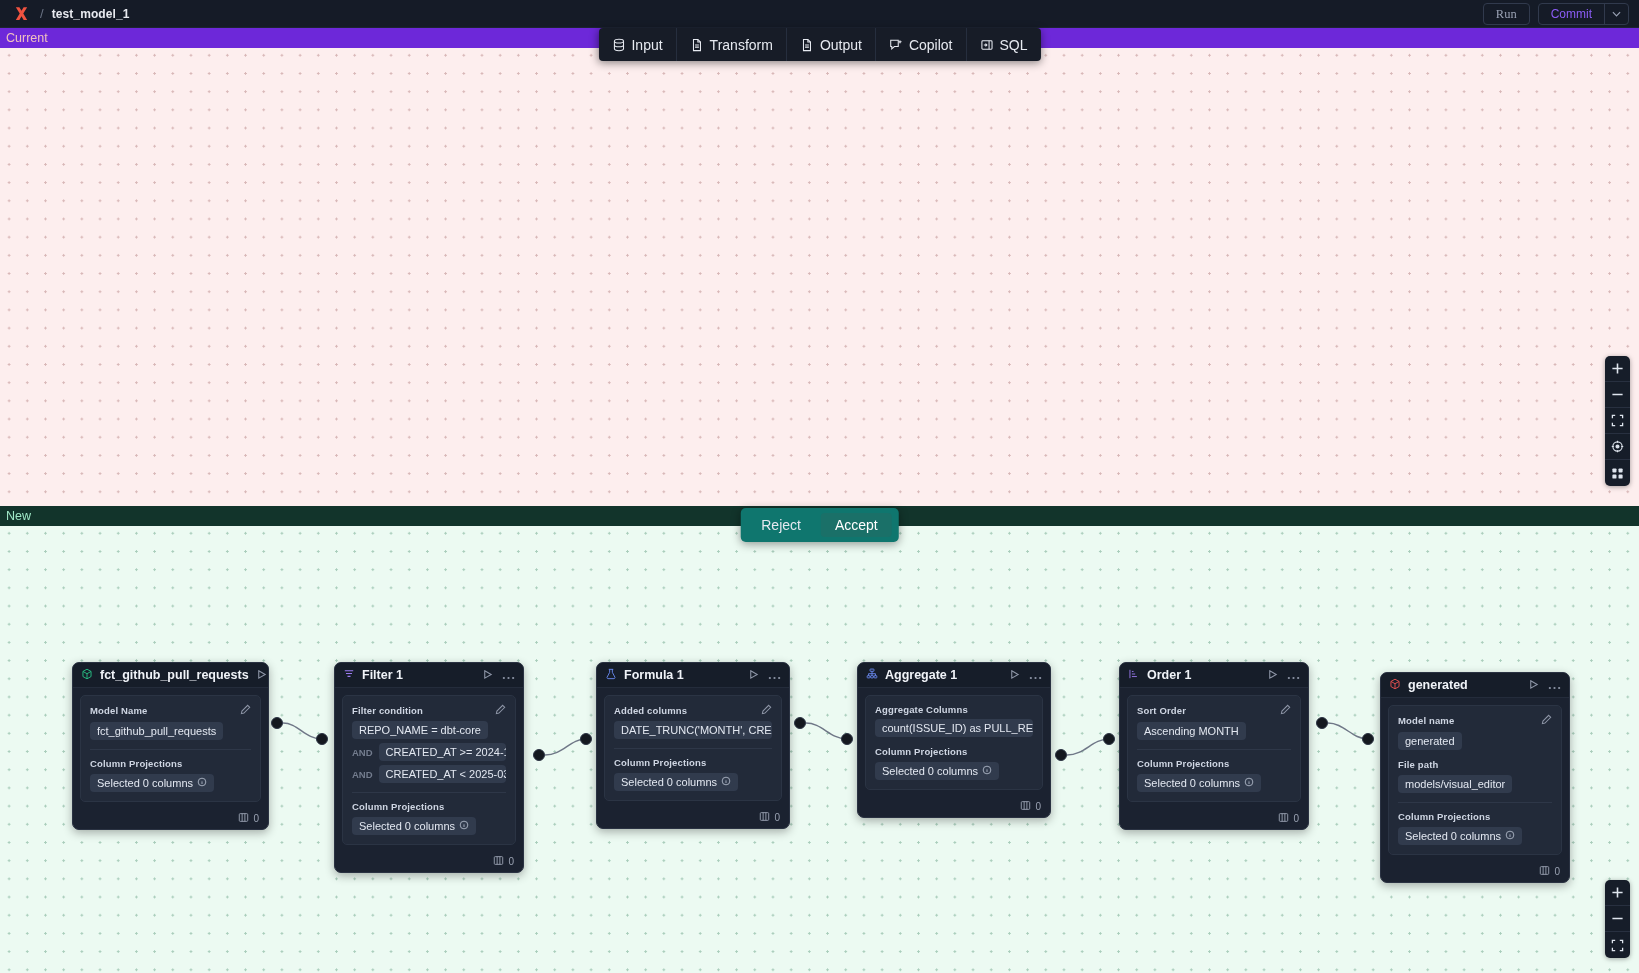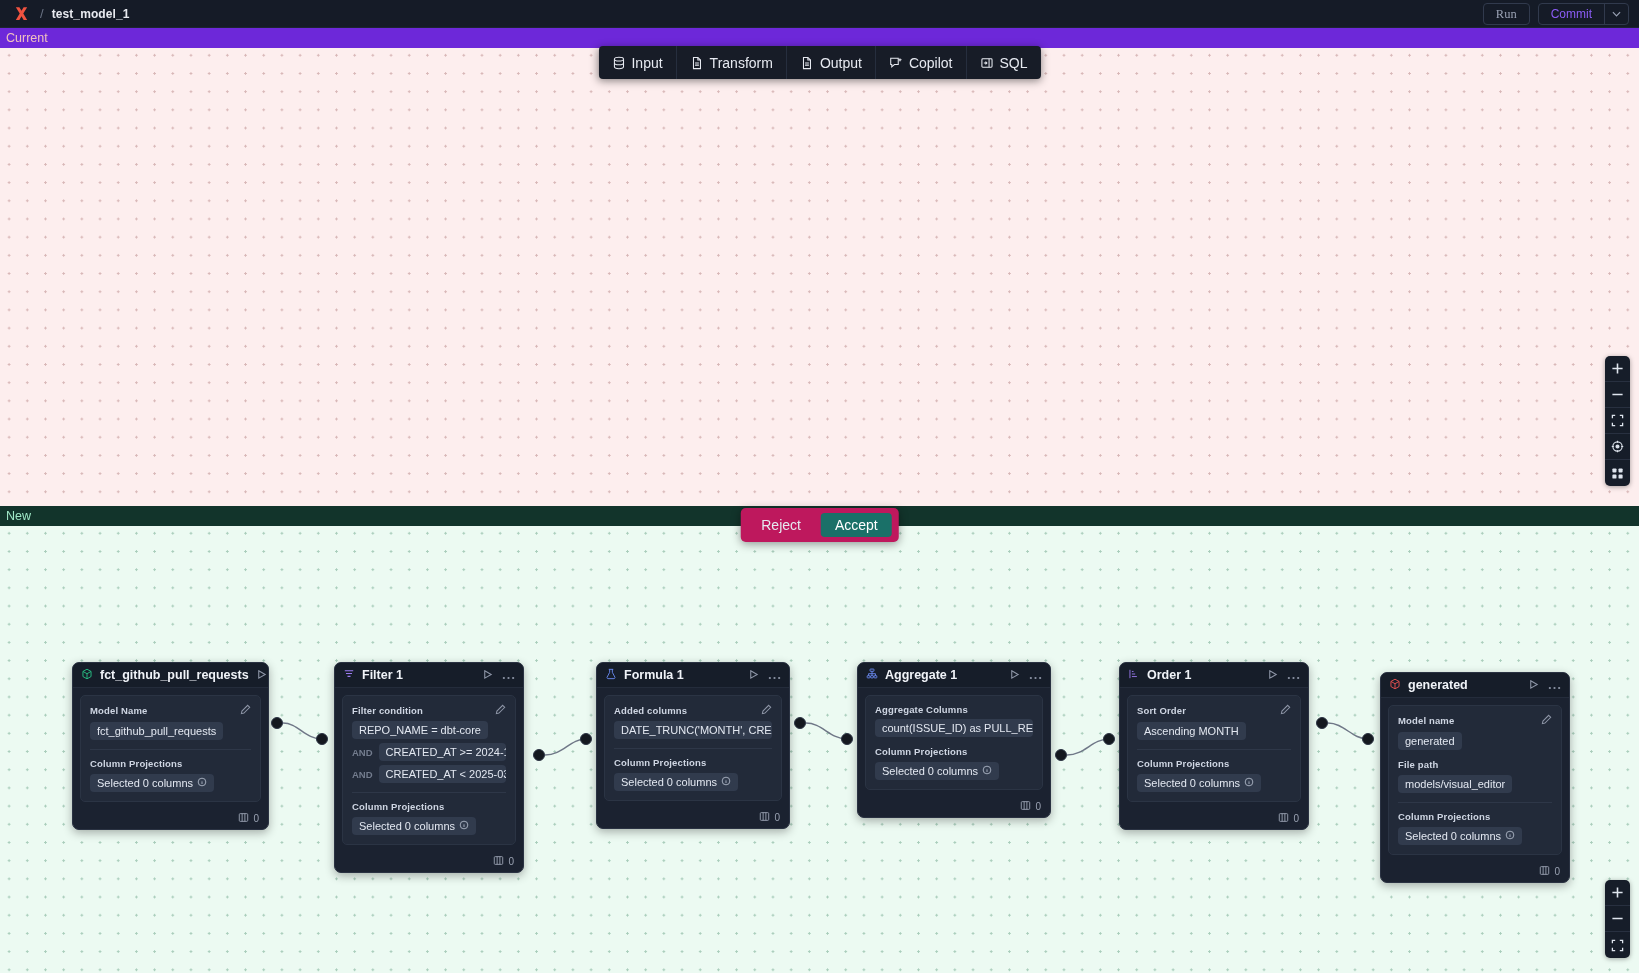--- a/index.html
+++ b/index.html
@@ -52,38 +52,38 @@
   .pane-label {
     position: absolute; left: 0; height: 20px;
     display: flex; align-items: center; padding: 0 6px;
     font-size: 12.5px; font-weight: 400;
   }
   #label-current { top: 28px; width: 1639px; background: #6d28d9; color: #f0c0c0; }
   #label-new { top: 506px; width: 1639px; background: #12342b; color: #9fe7c6; }
 
   
   #mode-toolbar {
-    position: absolute; top: 46px; left: 50%; transform: translateX(-50%);
+    position: absolute; top: 28px; left: 50%; transform: translateX(-50%);
     height: 33px; background: #171c27; border-radius: 4px;
     display: flex; align-items: stretch;
     box-shadow: 0 2px 8px rgba(0,0,0,.45);
     z-index: 40;
   }
   .mode-item {
     display: flex; align-items: center; gap: 6px;
     padding: 0 13px; color: #e7eaf1; font-size: 14px;
     border-right: 1px solid #28303f;
   }
   .mode-item:last-child { border-right: none; }
   .mode-item svg { display:block; }
 
   
   #accept-bar {
     position: absolute; top: 508px; left: 50%; transform: translateX(-50%);
-    background: #be185d; border-radius: 5px;
+    background: #0f766e; border-radius: 5px;
     padding: 5px 7px; display: flex; gap: 6px; align-items: center;
     box-shadow: 0 2px 10px rgba(0,0,0,.4);
     z-index: 45;
   }
   #reject-button {
     background: transparent; color: #e5e9f0; border: none;
     font-family: inherit; font-size: 14px; padding: 4px 14px; border-radius: 4px;
   }
   #accept-button {
     background: #1a7068; color: #ffffff; border: none;

